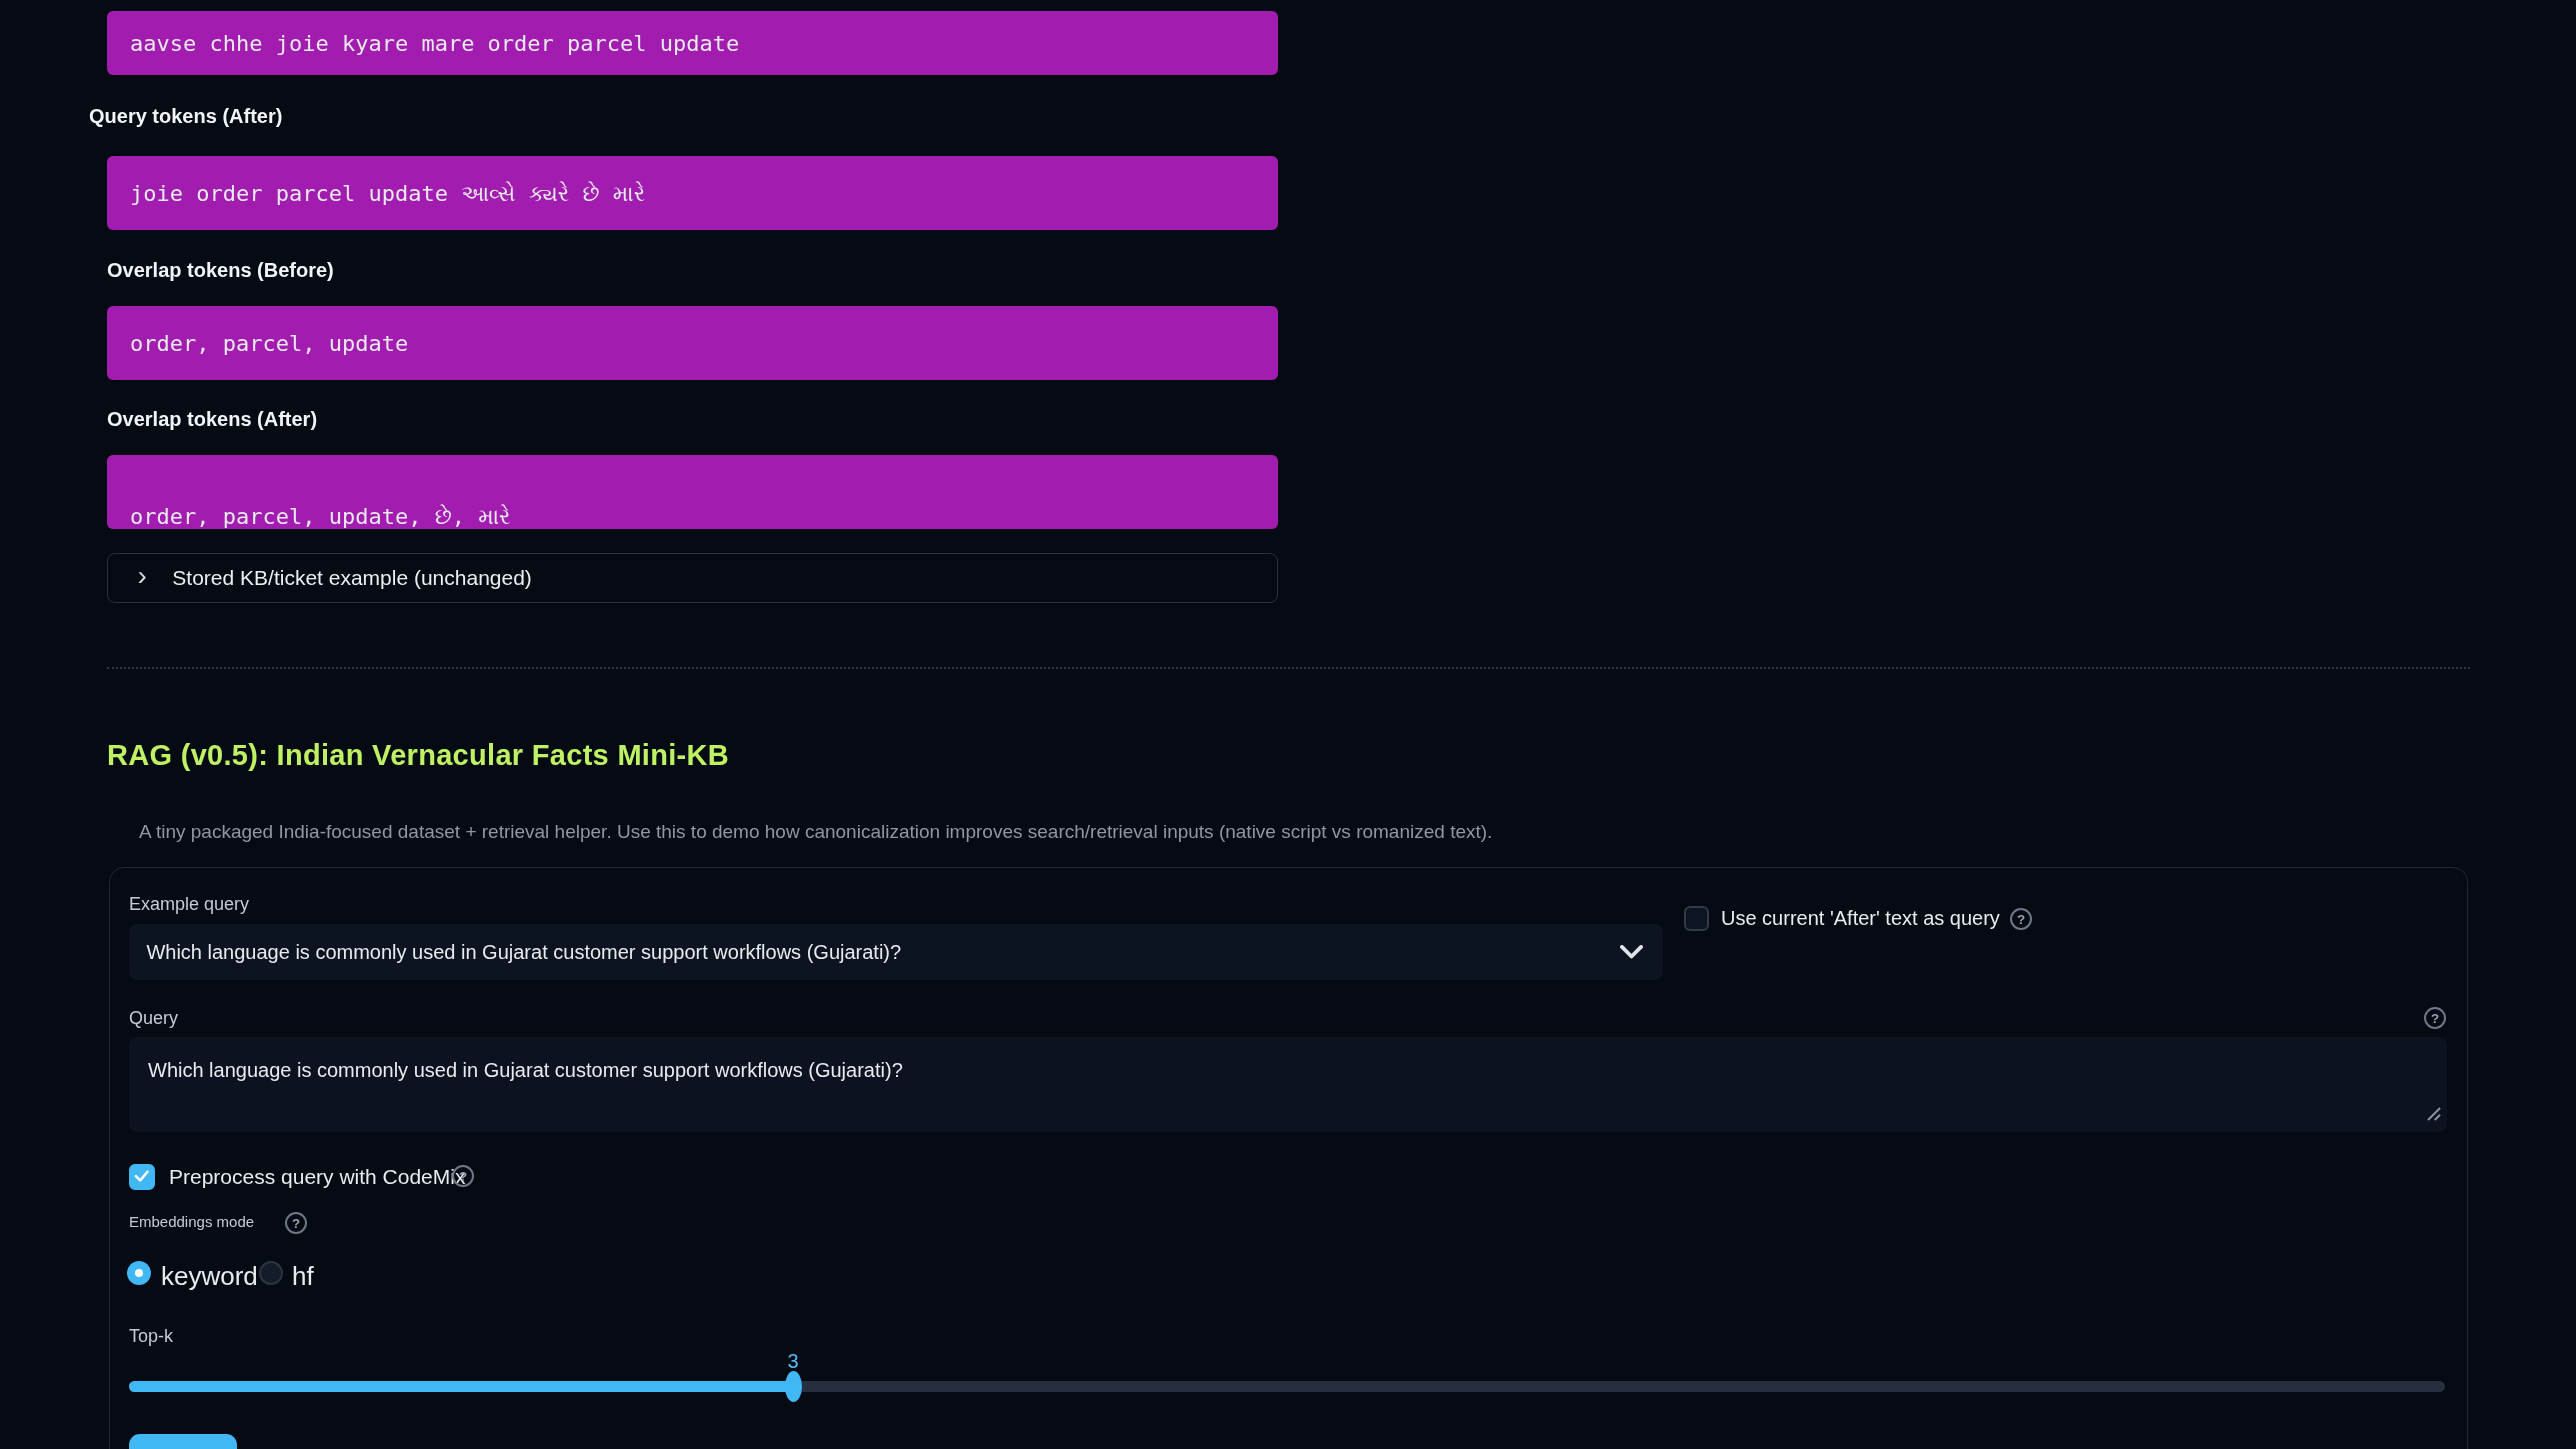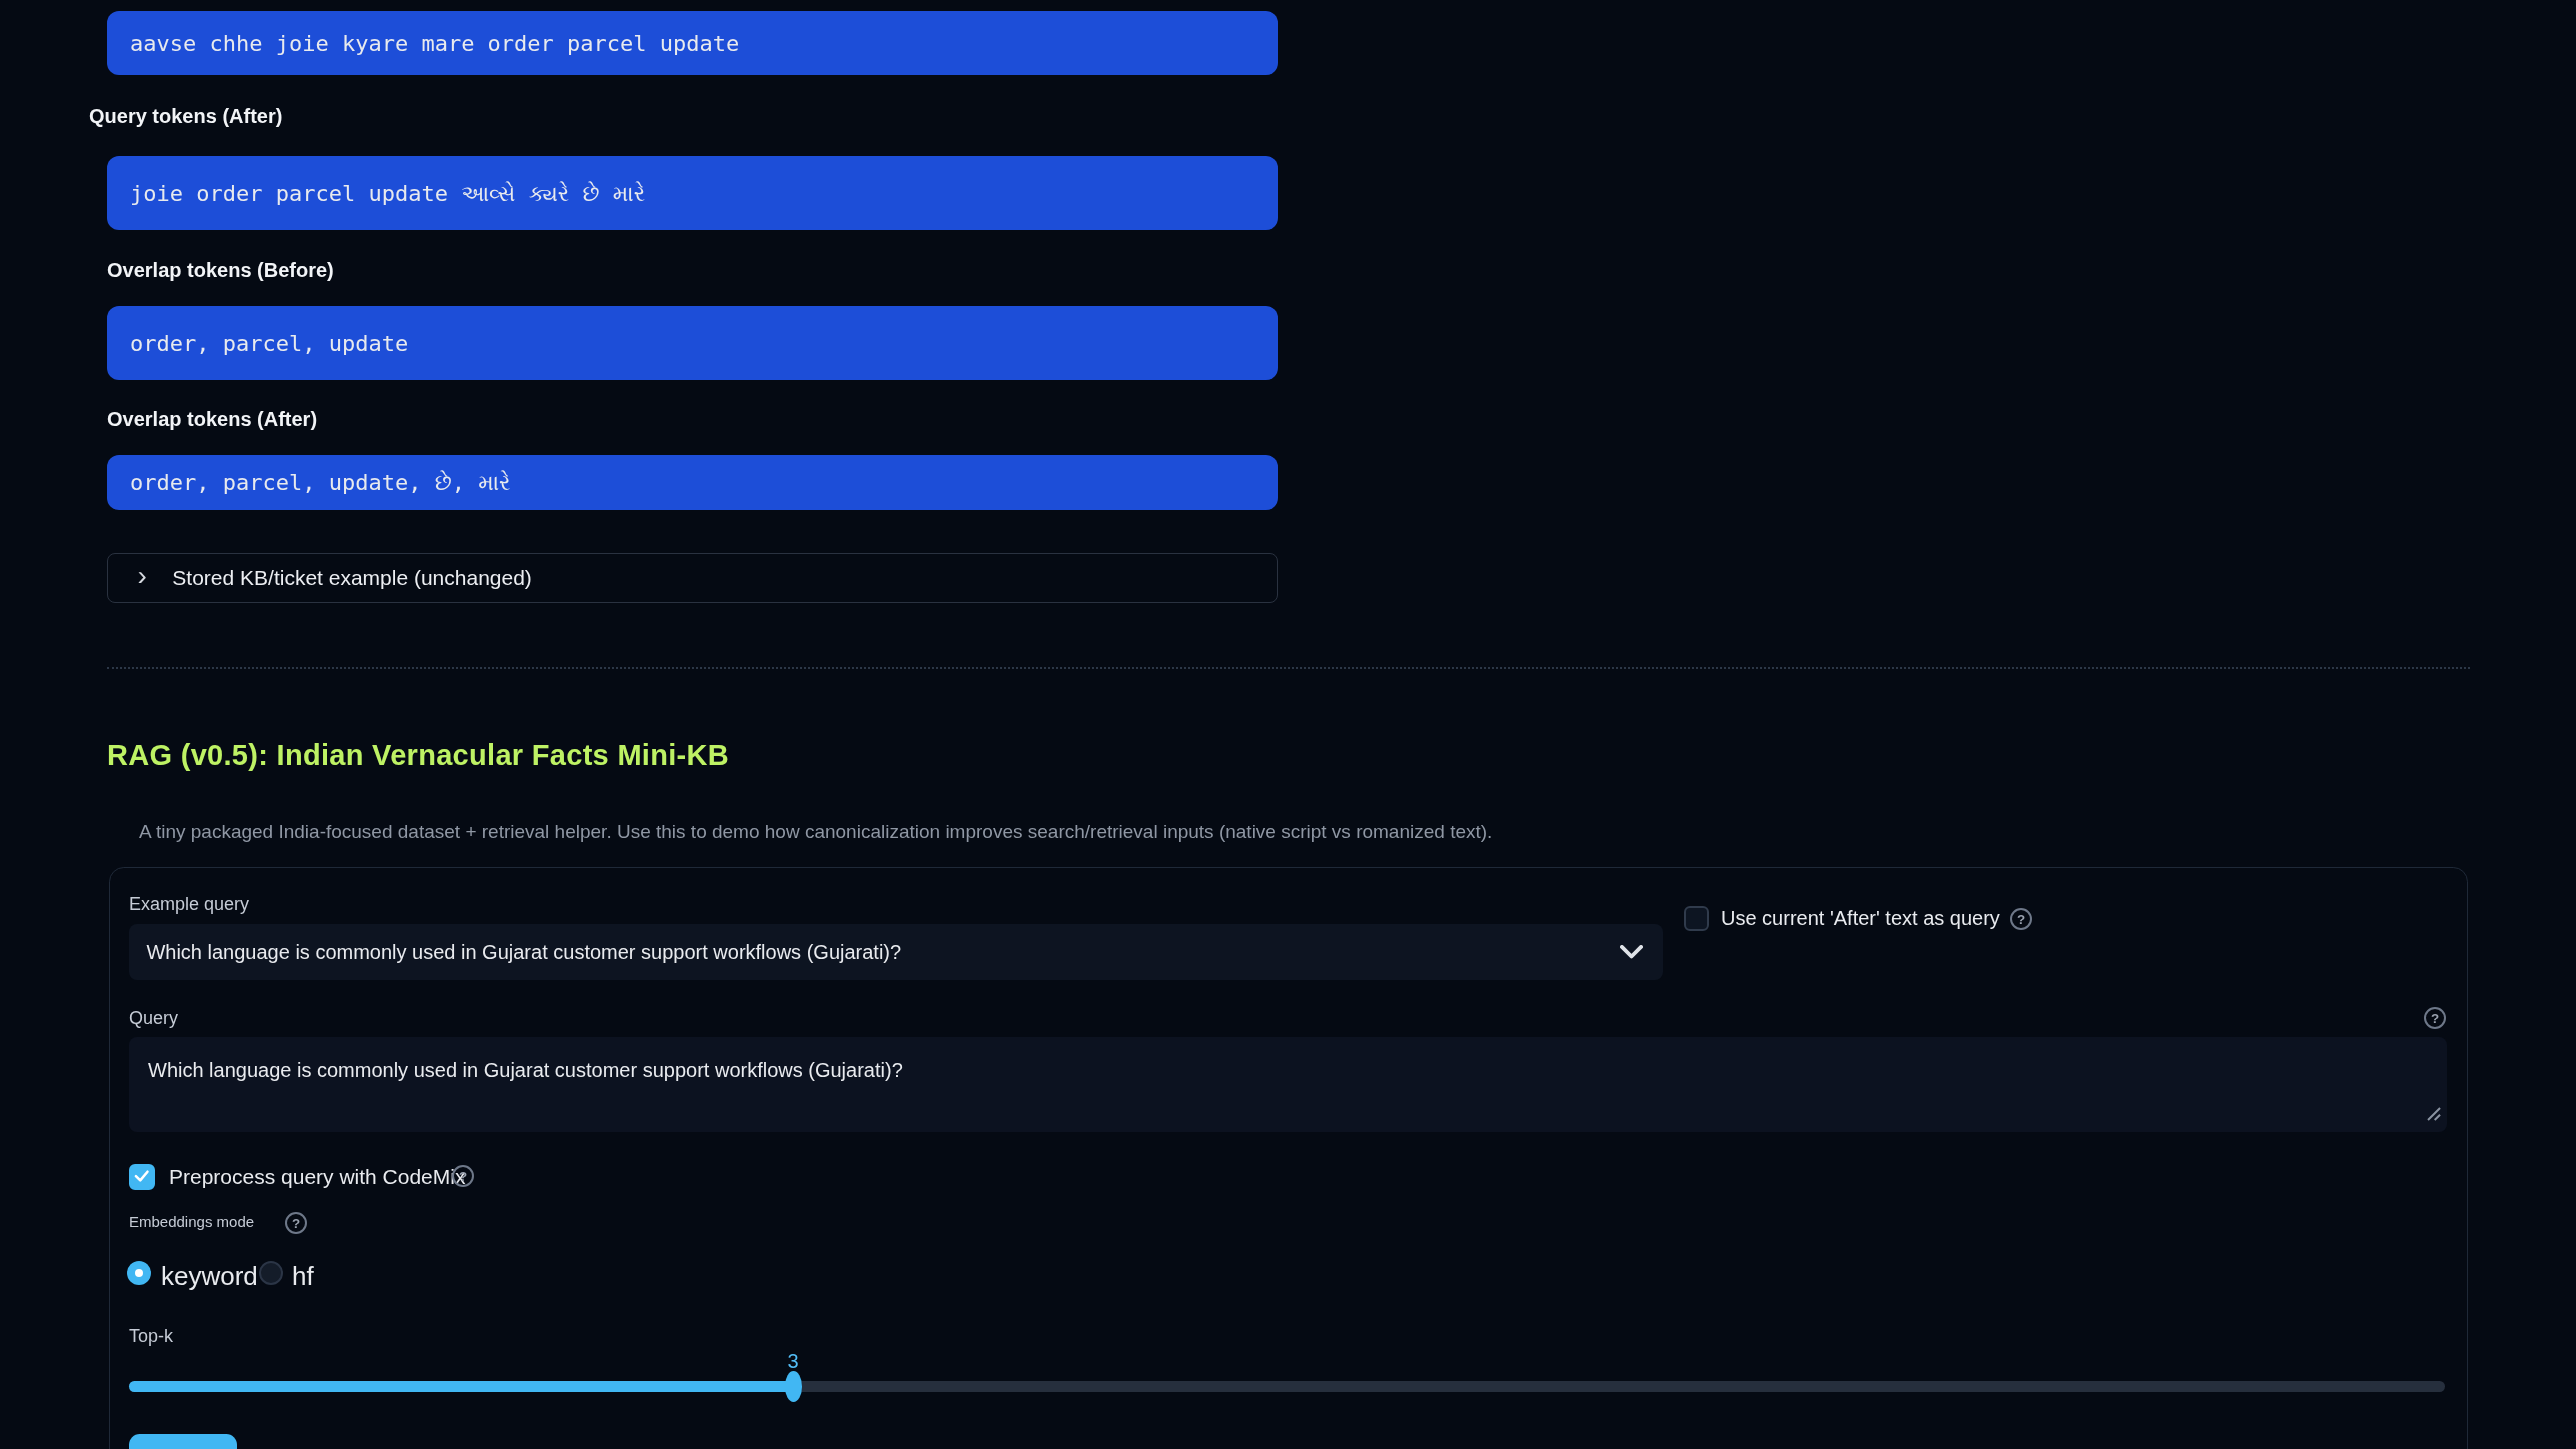--- a/index.html
+++ b/index.html
@@ -3,21 +3,21 @@
 <meta charset="utf-8">
 <style>
   html,body { margin:0; padding:0; background:#050a13; }
   body {
     width:2576px; height:1449px; position:relative; overflow:hidden;
     font-family:"Liberation Sans","DejaVu Sans",sans-serif;
   }
   .abs { position:absolute; box-sizing:border-box; }
 
   .mono-box {
-    background:#1d4ed8; border-radius:12px;
+    background:#a21caf; border-radius:6px;
     display:flex; align-items:center; padding:0 23px;
     color:#e8eaee; font-family:"DejaVu Sans Mono",monospace; font-size:22px;
     white-space:pre;
   }
   .md-label { color:#f2f4f7; font-size:20px; font-weight:700; }
 
   .accordion {
     border:1.3px solid #2a3240; border-radius:8px;
     display:flex; align-items:center; padding:0 29.5px; gap:25.5px;
     color:#eceef2; font-size:21px; background:transparent;
@@ -88,21 +88,21 @@
 </div>
 
 <div class="abs md-label" style="left:107px; top:259px;">Overlap tokens (Before)</div>
 
 <div class="abs mono-box" style="left:107px; top:306px; width:1171px; height:74px;">
   <span>order, parcel, update</span>
 </div>
 
 <div class="abs md-label" style="left:107px; top:408px;">Overlap tokens (After)</div>
 
-<div class="abs mono-box" style="left:107px; top:455px; width:1171px; height:55px;">
+<div class="abs mono-box" style="left:107px; top:455px; width:1171px; height:74px;align-items:flex-end;">
   <span>order, parcel, update, છે, મારે</span>
 </div>
 
 <div class="abs accordion" style="left:107px; top:553px; width:1171px; height:50px;">
   <span class="chev">›</span>
   <span>Stored KB/ticket example (unchanged)</span>
 </div>
 
 <div class="abs divider" style="left:107px; top:667px; width:2363px;"></div>
 

